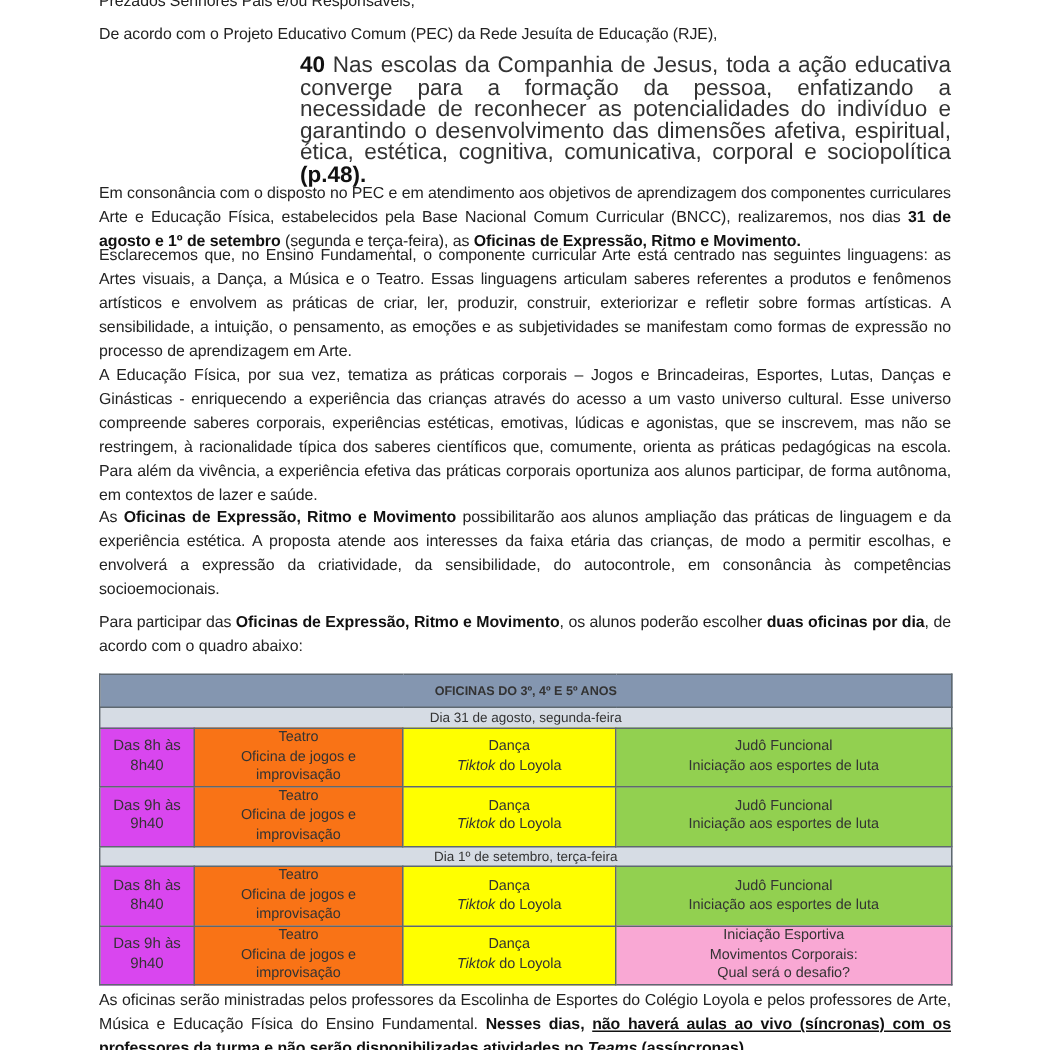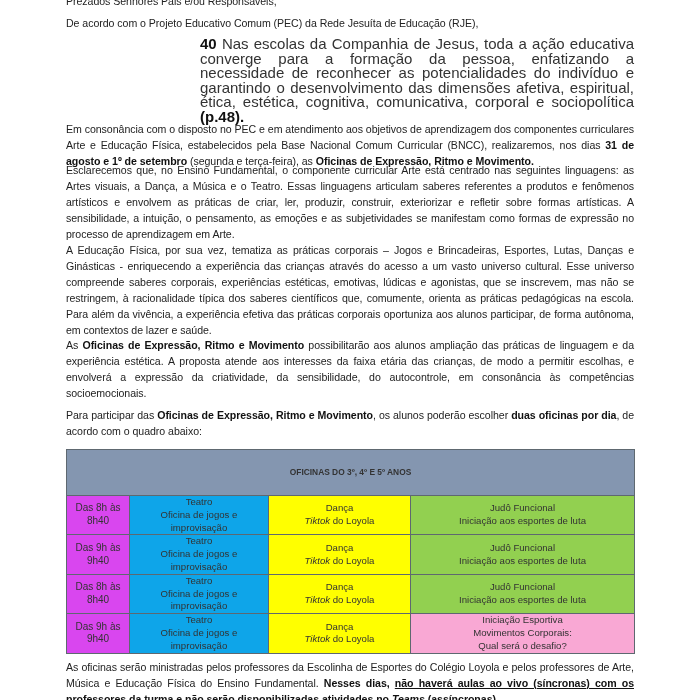--- a/index.html
+++ b/index.html
@@ -11,21 +11,21 @@
   .quote { position: absolute; left: 134px; width: 434px; top: 37px; font-size: 15px;
            line-height: 14.6px; text-align: justify; color: #333; }
   b { font-weight: bold; color: #111; }
   u { text-decoration: underline; }
   table.sched { position: absolute; left: 66px; top: 449px; width: 568px; border-collapse: collapse;
                 font-size: 9.6px; table-layout: fixed; }
   table.sched td { border: 1px solid #5e6870; text-align: center; vertical-align: middle; padding: 0; line-height: 12.8px; color: #333; }
   .hdr1 td { background: #8496b0; height: 13px; font-weight: bold; font-size: 8.4px; color: #1a1a1a; text-align: right; padding-right: 2px; }
   .hdr2 td { background: #d6dce4; height: 10px; font-size: 9px; color: #1a1a1a; }
   .time { background: #d946ef; font-size: 10px; line-height: 12px; color: #444; }
-  .teatro { background: #0ea5e9; }
+  .teatro { background: #f97316; }
   .danca { background: #ffff00; }
   .judo { background: #92d050; }
   .inic { background: #f9a8d4; }
   .row td { height: 38px; }
 </style>
 </head>
 <body>
 
 <div class="page">
   <div class="p" style="top:-6px;">Prezados Senhores Pais e/ou Responsáveis,</div>
@@ -58,22 +58,25 @@
 
 <table class="sched">
   <colgroup>
     <col style="width:63px">
     <col style="width:139px">
     <col style="width:142px">
     <col style="width:224px">
   </colgroup>
   <tbody id="sched-body">
     <tr class="hdr1">
-      <td colspan="4" style="text-align:center;padding:16px;">OFICINAS DO 3º, 4º E 5º ANOS</td>
+      <td colspan="4" style="text-align:center;padding:4px;">OFICINAS DO 3º, 4º E 5º ANOS</td>
     </tr>
+  <tr class="hdr2">
+        <td colspan="4">Dia 31 de agosto, segunda-feira</td>
+      </tr>
       <tr class="row">
         <td class="time" style="padding: 0px 8px;">Das 8h às 8h40</td>
         <td class="teatro">
           <div>Teatro</div>
           <div>Oficina de jogos e</div>
           <div>improvisação</div>
         </td>
         <td class="danca">
           <div>Dança</div>
           <div><i>Tiktok</i><span> do Loyola</span></div>
@@ -91,20 +94,23 @@
           <div>improvisação</div>
         </td>
         <td class="danca">
           <div>Dança</div>
           <div><i>Tiktok</i><span> do Loyola</span></div>
         </td>
         <td class="judo">
           <div>Judô Funcional</div>
           <div>Iniciação aos esportes de luta</div>
         </td>
+      </tr>
+      <tr class="hdr2">
+        <td colspan="4">Dia 1º de setembro, terça-feira</td>
       </tr>
       <tr class="row">
         <td class="time" style="padding: 0px 8px;">Das 8h às 8h40</td>
         <td class="teatro">
           <div>Teatro</div>
           <div>Oficina de jogos e</div>
           <div>improvisação</div>
         </td>
         <td class="danca">
           <div>Dança</div>

